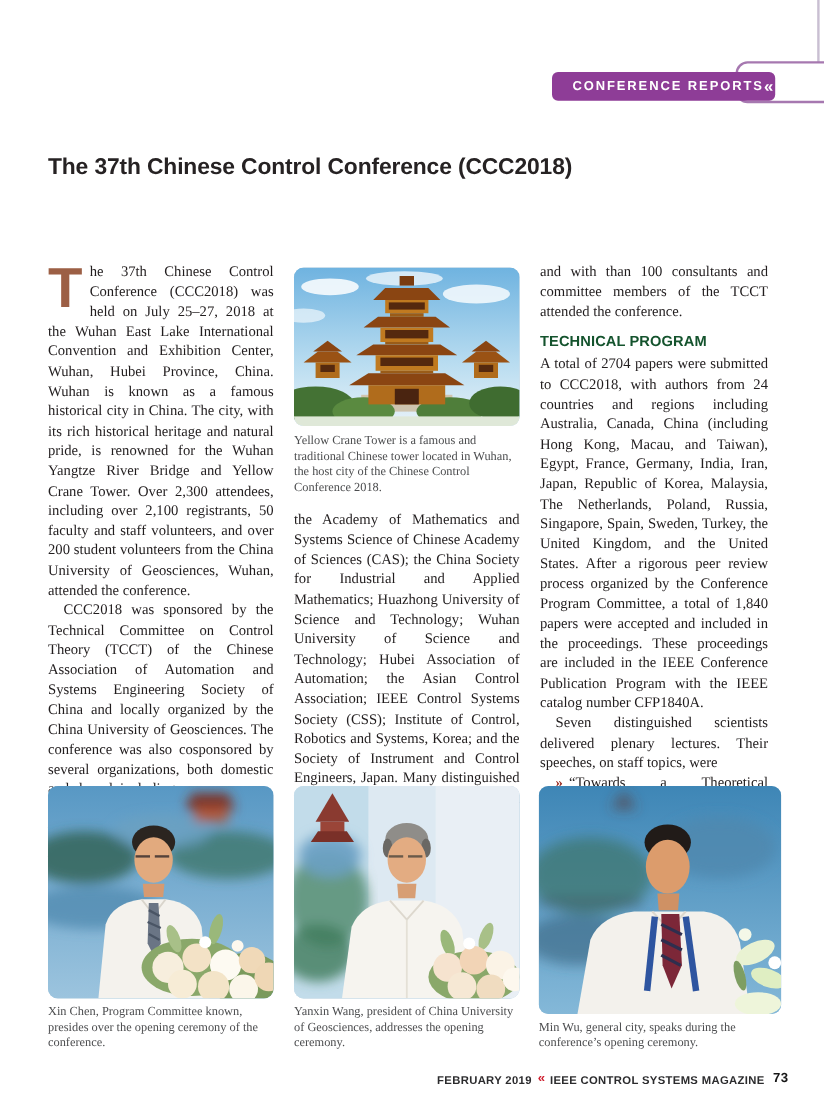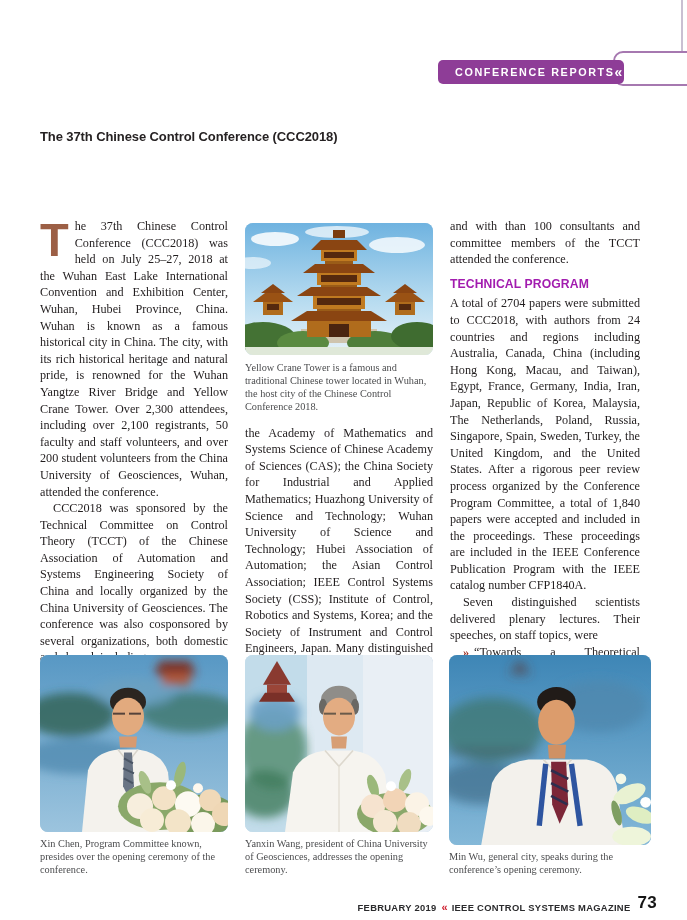--- a/index.html
+++ b/index.html
@@ -4,40 +4,40 @@
 <style>
   html,body{margin:0;padding:0}
   body{
     width:687px;height:920px;position:relative;background:#ffffff;overflow:hidden;
     font-family:"Liberation Sans",sans-serif;
   }
   
   .right-rule{position:absolute;right:4px;top:0;width:2px;height:52px;background:#c9bfd2}
   .banner-outline{position:absolute;left:613px;top:51px;width:86px;height:31px;
     border:2px solid #a678b0;border-radius:10px;background:transparent}
-  .banner{position:absolute;left:438px;top:60px;width:186px;height:24px;background:#8e3d97;
+  .banner{position:absolute;left:460px;top:60px;width:186px;height:24px;background:#8e3d97;
     border-radius:5px;display:flex;align-items:center;justify-content:space-between;
     padding:0 13px 0 17px;box-sizing:border-box;z-index:2}
   .banner-label{color:#fff;font-weight:bold;font-size:10.8px;letter-spacing:1.6px;white-space:nowrap}
   .banner-chev{color:#fff;font-weight:bold;font-size:14px;letter-spacing:-1px;line-height:1}
   
-  .title{position:absolute;left:40px;top:129px;margin:0;font-size:13px;font-weight:bold;
+  .title{position:absolute;left:40px;top:129px;margin:0;font-size:19px;font-weight:bold;
     color:#262223;letter-spacing:-0.1px}
   
   .col{position:absolute;top:218px;width:188px;text-align:justify;
     font-family:"Liberation Serif",serif;font-size:12.2px;line-height:16.6px;color:#211d1e;
     -webkit-hyphens:auto;hyphens:auto}
   #col1{left:40px}
   #col2{left:245px;top:223px}
   #col3{left:450px;width:190px}
   p{margin:0}
   .indent{text-indent:13px}
   .dropcap{float:left;font-family:"Liberation Sans",sans-serif;font-weight:bold;font-size:47px;
     line-height:38px;color:#9c5f45;padding:3px 6px 0 0}
-  .sec-head{font-family:"Liberation Sans",sans-serif;font-weight:bold;font-size:12.2px;color:#a21caf;
+  .sec-head{font-family:"Liberation Sans",sans-serif;font-weight:bold;font-size:12.2px;color:#14532d;
     margin:8px 0 3px;text-align:left;letter-spacing:0.1px}
   .doi{margin-top:16px;font-style:italic;font-size:8.8px;line-height:11.8px;color:#2e2a2b;text-align:left}
   .bullet{display:flex;padding-left:13px}
   .bullet-marker{color:#9c2f23;font-weight:bold;margin-right:5px;font-family:"Liberation Serif",serif}
   .bullet-text{flex:1;text-align:justify}
   
   .photo{border-radius:8px;overflow:hidden;background:#a8c8dc}
   .photo svg{display:block;width:100%;height:100%}
   .tower-photo{width:188px;height:132px;margin-bottom:7px}
   .caption{font-family:Liberation Serif, serif;font-size:10.3px;line-height:12.9px;
@@ -46,21 +46,21 @@
   #photo1{position:absolute;left:40px;top:655px;width:188px;height:177px}
   #photo2{position:absolute;left:245px;top:655px;width:188px;height:177px}
   #photo3{position:absolute;left:449px;top:655px;width:202px;height:190px}
   #cap1{position:absolute;left:40px;top:838px;width:188px}
   #cap2{position:absolute;left:245px;top:838px;width:188px}
   #cap3{position:absolute;left:449px;top:851px;width:198px}
   
   .footer{position:absolute;right:30px;top:893px;display:flex;align-items:flex-end;gap:5px;
     font-weight:bold;font-size:9.4px;color:#2b2b2d;letter-spacing:0.3px;white-space:nowrap}
   .footer .chev{color:#cf2030;font-size:11px;letter-spacing:-1px}
-  .footer .page-num{font-size:17px;margin-left:2px;color:#161616}
+  .footer .page-num{font-size:11px;margin-left:2px;color:#161616}
 </style>
 </head>
 <body>
 
 <div class="right-rule"></div>
 <div class="banner-outline"></div>
 <div class="banner">
   <span class="banner-label">CONFERENCE REPORTS</span>
   <span class="banner-chev">«</span>
 </div>

